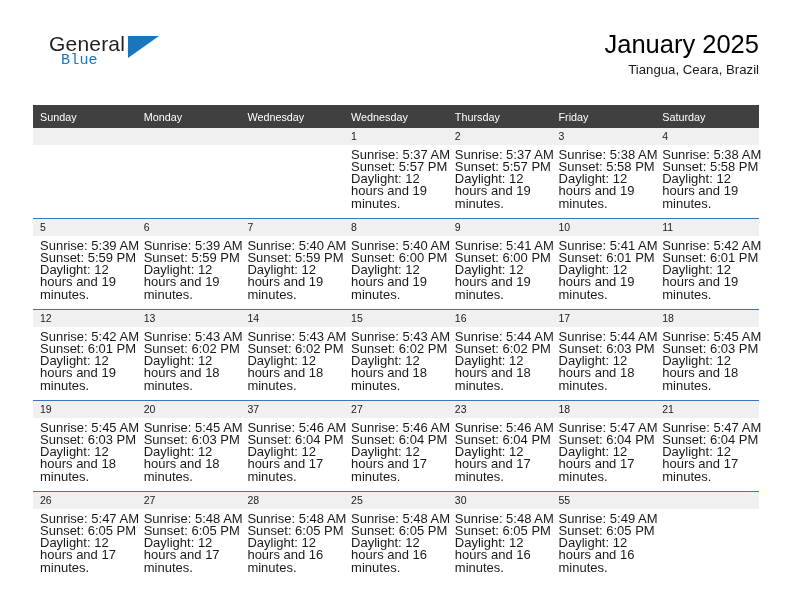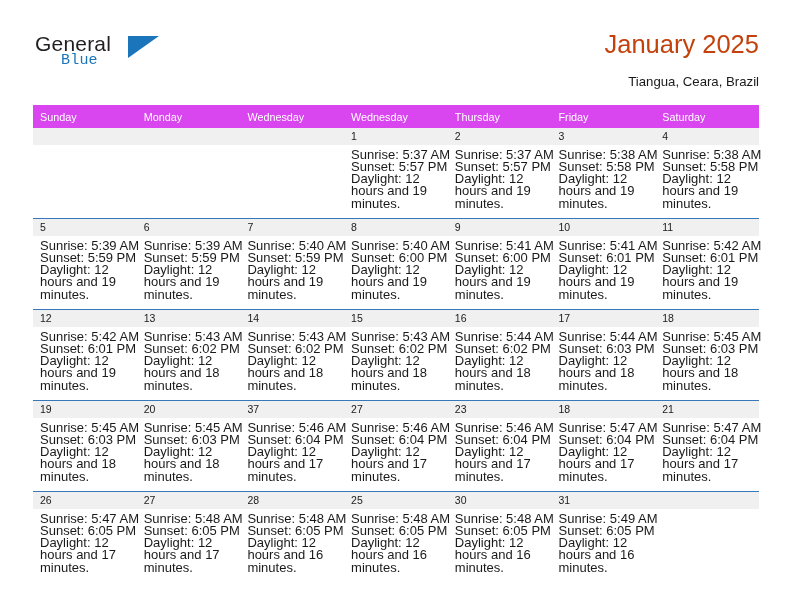--- a/index.html
+++ b/index.html
@@ -31,21 +31,21 @@
   }
   .brand {
     position: absolute;
     left: 0px;
     top: 4px;
     width: 200px;
     height: 56px;
   }
   .brand-general {
     position: absolute;
-    left: 2px;
+    left: 16px;
     top: 0px;
     font-size: 21px;
     letter-spacing: 0.2px;
     color: #231f20;
     font-family: "Liberation Sans", sans-serif;
   }
   .brand-blue {
     position: absolute;
     left: 28px;
     top: 20px;
@@ -66,43 +66,43 @@
 
   .title-block {
     position: absolute;
     right: 0px;
     top: 0px;
     text-align: right;
   }
   .cal-title {
     font-size: 25.5px;
     line-height: 32px;
-    color: #c2410c;
+    color: #000000;
     font-weight: normal;
     white-space: nowrap;
   }
   .cal-subtitle {
     font-size: 13.2px;
     line-height: 20px;
-    margin-top: 12px;
+    margin-top: 0;
     color: #1a1a1a;
     white-space: nowrap;
   }
 
   
   .calendar {
     position: absolute;
     left: 33px;
     top: 105px;
     width: 726px;
     border-collapse: collapse;
     table-layout: fixed;
   }
   .calendar th {
-    background: #d946ef;
+    background: #404040;
     color: #ffffff;
     font-size: 10.8px;
     font-weight: normal;
     text-align: left;
     padding: 5px 0 5px 7px;
     height: 13px;
     border: none;
   }
   .calendar td {
     vertical-align: top;
@@ -515,21 +515,21 @@
               <div class="cell-num">30</div>
               <div class="cell-body">
                 <div>Sunrise: 5:48 AM</div>
                 <div>Sunset: 6:05 PM</div>
                 <div class="daylight">Daylight: 12 hours and 16 minutes.</div>
               </div>
             </div>
           </td>
           <td>
             <div class="cell">
-              <div class="cell-num">31</div>
+              <div class="cell-num">55</div>
               <div class="cell-body">
                 <div>Sunrise: 5:49 AM</div>
                 <div>Sunset: 6:05 PM</div>
                 <div class="daylight">Daylight: 12 hours and 16 minutes.</div>
               </div>
             </div>
           </td>
           <td>
             <div class="cell empty">
               <div class="cell-num"></div>

